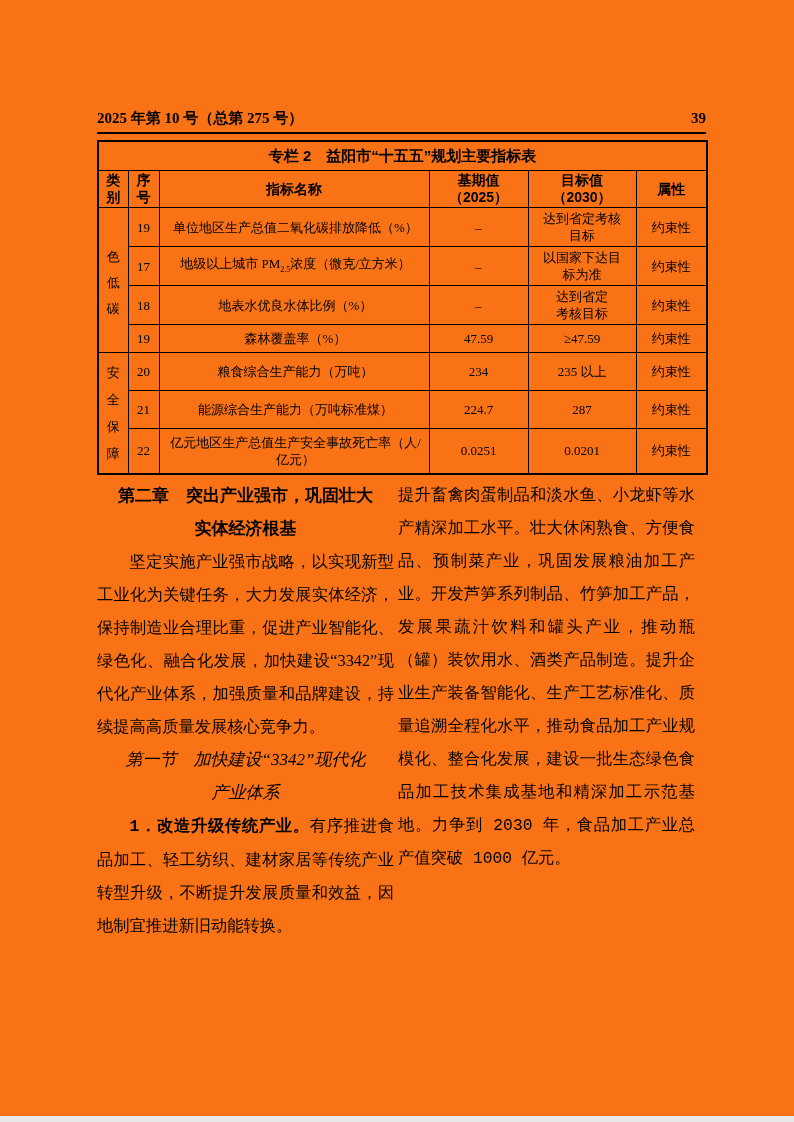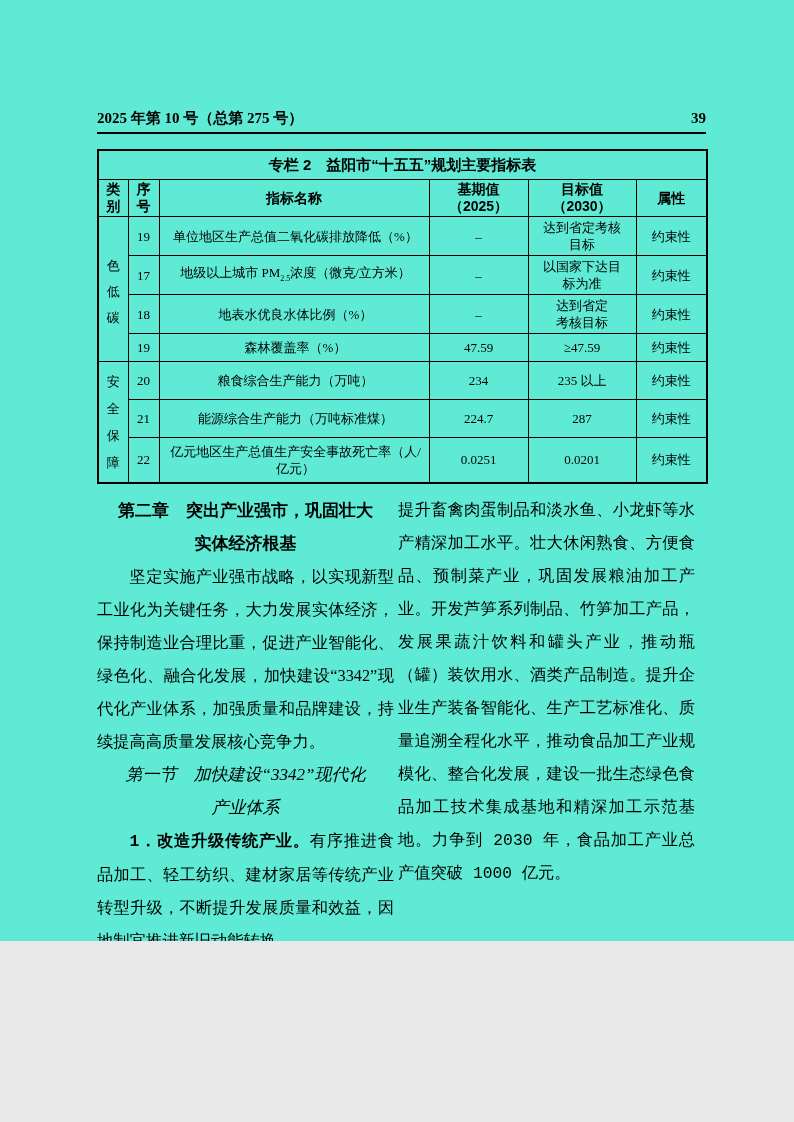--- a/index.html
+++ b/index.html
@@ -1,36 +1,36 @@
 <!DOCTYPE html>
 <html><head>
 <meta charset="utf-8">
 <style>
   html,body { margin:0; padding:0; background:#e8e8e8; }
   .page {
     position:relative;
-    width:794px; height:941px;
+    width:794px; height:1116px;
     margin:0 auto;
-    background:#5eead4;
+    background:#f97316;
     color:#000;
     box-sizing:border-box;
     padding:108px 88px 16px 97px;
     font-family:"Liberation Serif","DejaVu Serif",serif;
     overflow:hidden;
   }
   
   .page-header {
     display:flex; justify-content:space-between; align-items:flex-end;
     font-weight:bold; font-size:15px; line-height:20px;
     border-bottom:2px solid #000;
     padding-bottom:4px;
   }
   
   table.indicator-table {
-    margin-top:15px;
+    margin-top:6px;
     width:609px;
     border-collapse:collapse;
     table-layout:fixed;
     border:2px solid #000;
   }
   .indicator-table th, .indicator-table td {
     border:1px solid #000;
     padding:0;
     overflow:hidden;
   }
@@ -53,21 +53,21 @@
   tbody tr:nth-child(5), tbody tr:nth-child(6) { height:38px; }
   tbody tr:nth-child(7) { height:45px; }
   td.name-cell { text-align:left; padding:2px 4px 2px 7px; }
   td.name-cell sub { font-size:8px; }
   td.target-cell { white-space:pre-line; }
   td.cat-cell span { display:block; line-height:26px; }
   td.cat-top { vertical-align:top; padding-top:5px; }
   td.cat-mid { vertical-align:middle; }
   td.cat-mid span { line-height:27px; }
   
-  .columns { display:flex; gap:4px; margin-top:10px; }
+  .columns { display:flex; gap:4px; margin-top:4px; }
   .col {
     width:297px;
     font-size:16.3px; line-height:33px;
     text-align:justify; text-justify:inter-ideograph;
   }
   .col p { margin:0; text-indent:2em; }
   .col p.noindent { text-indent:0;font-family:Liberation Mono, monospace; }
   .chapter-heading {
     text-align:center; font-weight:bold;
     font-family:"Liberation Sans","DejaVu Sans",sans-serif;

